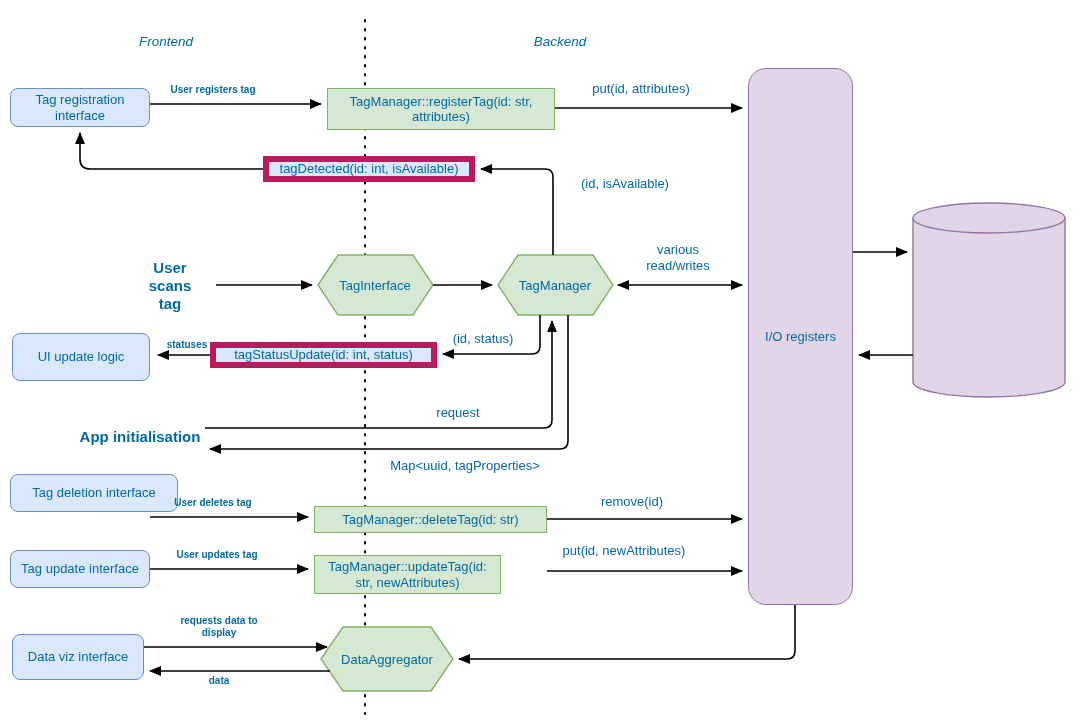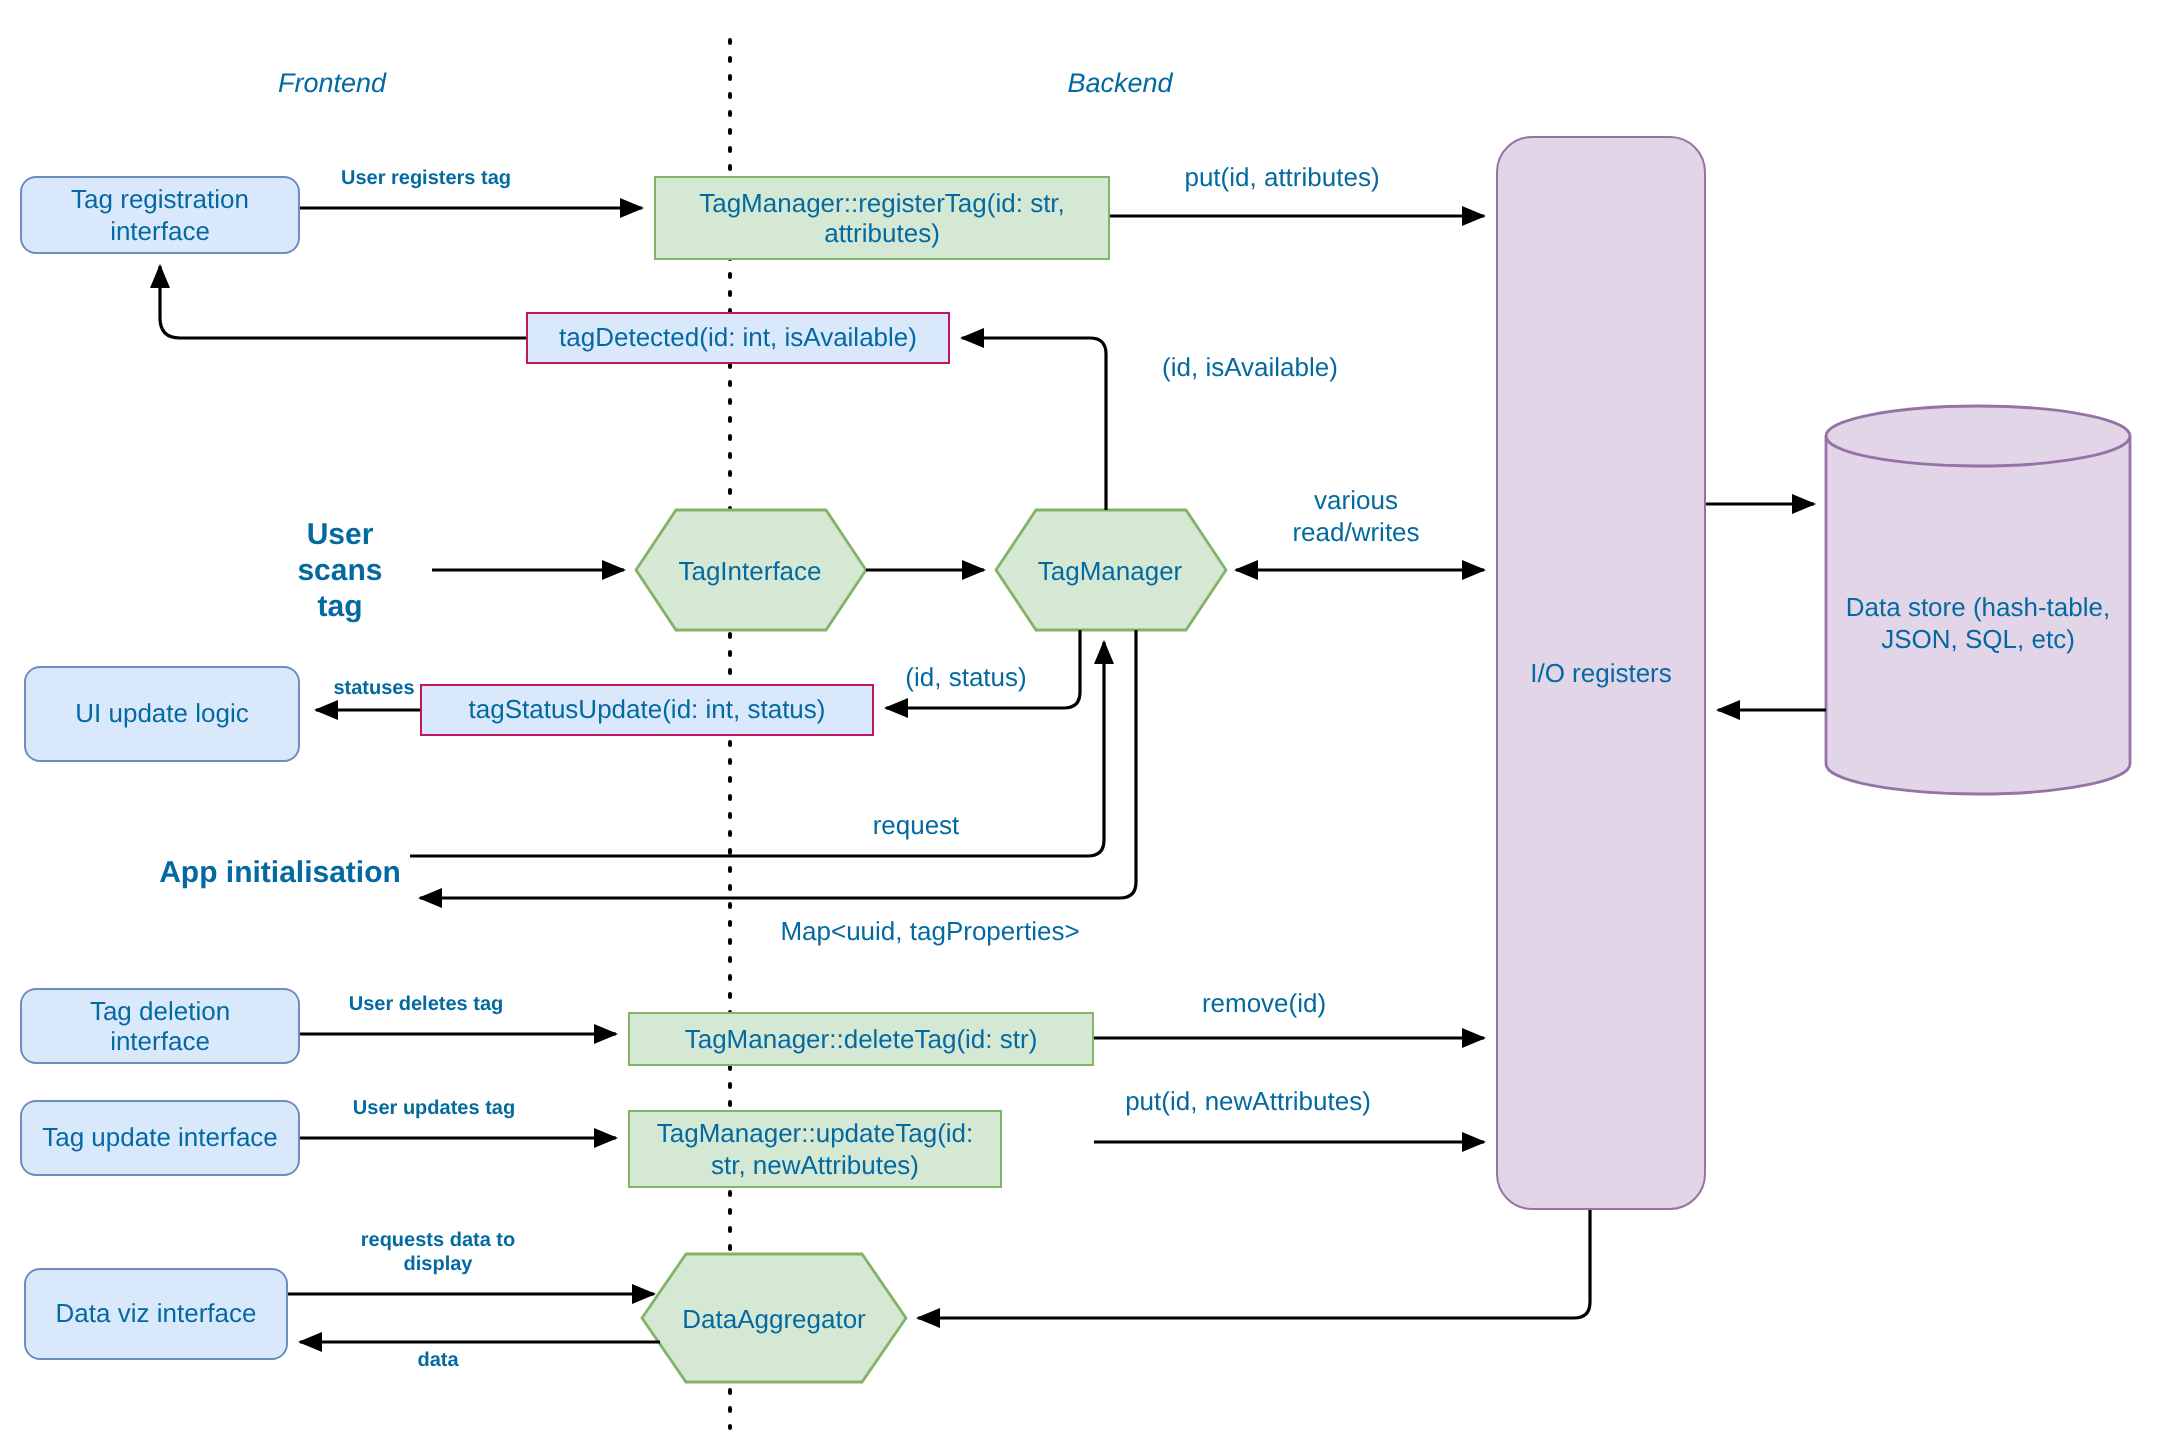--- a/index.html
+++ b/index.html
@@ -29,21 +29,21 @@
     box-sizing: border-box;
     padding: 1px 8px;
   }
   .node-blue {
     background: #dae8fc;
     border: 1px solid #6c8ebf;
     border-radius: 8px;
   }
   .node-blue-sq {
     background: #dae8fc;
-    border: 1px solid #be185d;
+    border: 6px solid #be185d;
     border-radius: 0;
     text-align: center;
   }
   .node-green {
     background: #d5e8d4;
     border: 1px solid #82b366;
     border-radius: 0;
   }
   .node-purple {
     background: #e1d5e7;
@@ -131,36 +131,35 @@
   <div class="node node-blue" style="left:10px; top:88px; width:140px; height:39px;">Tag registration interface</div>
 
   <div class="node node-green" style="left:327px; top:88px; width:228px; height:42px;">TagManager::registerTag(id: str, attributes)</div>
 
   <div class="node node-blue-sq" style="left:263px; top:156px; width:212px; height:26px;">tagDetected(id: int, isAvailable)</div>
 
   <div class="node node-blue" style="left:12px; top:333px; width:138px; height:48px;">UI update logic</div>
 
   <div class="node node-blue-sq" style="left:210px; top:342px; width:227px; height:26px;">tagStatusUpdate(id: int, status)</div>
 
-  <div class="node node-blue" style="left:10px; top:494px; width:140px; height:38px;">Tag deletion interface</div>
+  <div class="node node-blue" style="left:10px; top:474px; width:168px; height:38px;">Tag deletion interface</div>
 
   <div class="node node-green" style="left:314px; top:506px; width:233px; height:27px;">TagManager::deleteTag(id: str)</div>
 
   <div class="node node-blue" style="left:10px; top:550px; width:140px; height:38px;">Tag update interface</div>
 
   <div class="node node-green" style="left:314px; top:555px; width:187px; height:39px;">TagManager::updateTag(id: str, newAttributes)</div>
 
   <div class="node node-blue" style="left:12px; top:634px; width:132px; height:46px;">Data viz interface</div>
 
   <div class="node node-purple" style="left:748px; top:68px; width:105px; height:537px;">I/O registers</div>
 
   <div class="hex-label" style="left:375px; top:286px;">TagInterface</div>
   <div class="hex-label" style="left:555px; top:286px;">TagManager</div>
   <div class="hex-label" style="left:387px; top:660px;">DataAggregator</div>
-  <div class="cyl-label" style="left:989px; top:312px; width:136px;">Data store (hash-table, JSON, SQL, etc)</div>
 
   <div class="lbl lbl-actor" style="left:170px; top:286px; width:64px;">User scans tag</div>
   <div class="lbl lbl-actor" style="left:140px; top:437px; width:130px;">App initialisation</div>
 
   <div class="lbl lbl-sm" style="left:213px; top:90px;">User registers tag</div>
   <div class="lbl" style="left:641px; top:89px;">put(id, attributes)</div>
   <div class="lbl" style="left:625px; top:184px;">(id, isAvailable)</div>
   <div class="lbl lbl-wrap" style="left:678px; top:258px; width:88px;">various read/writes</div>
   <div class="lbl" style="left:483px; top:339px;">(id, status)</div>
   <div class="lbl lbl-sm" style="left:187px; top:345px;">statuses</div>

